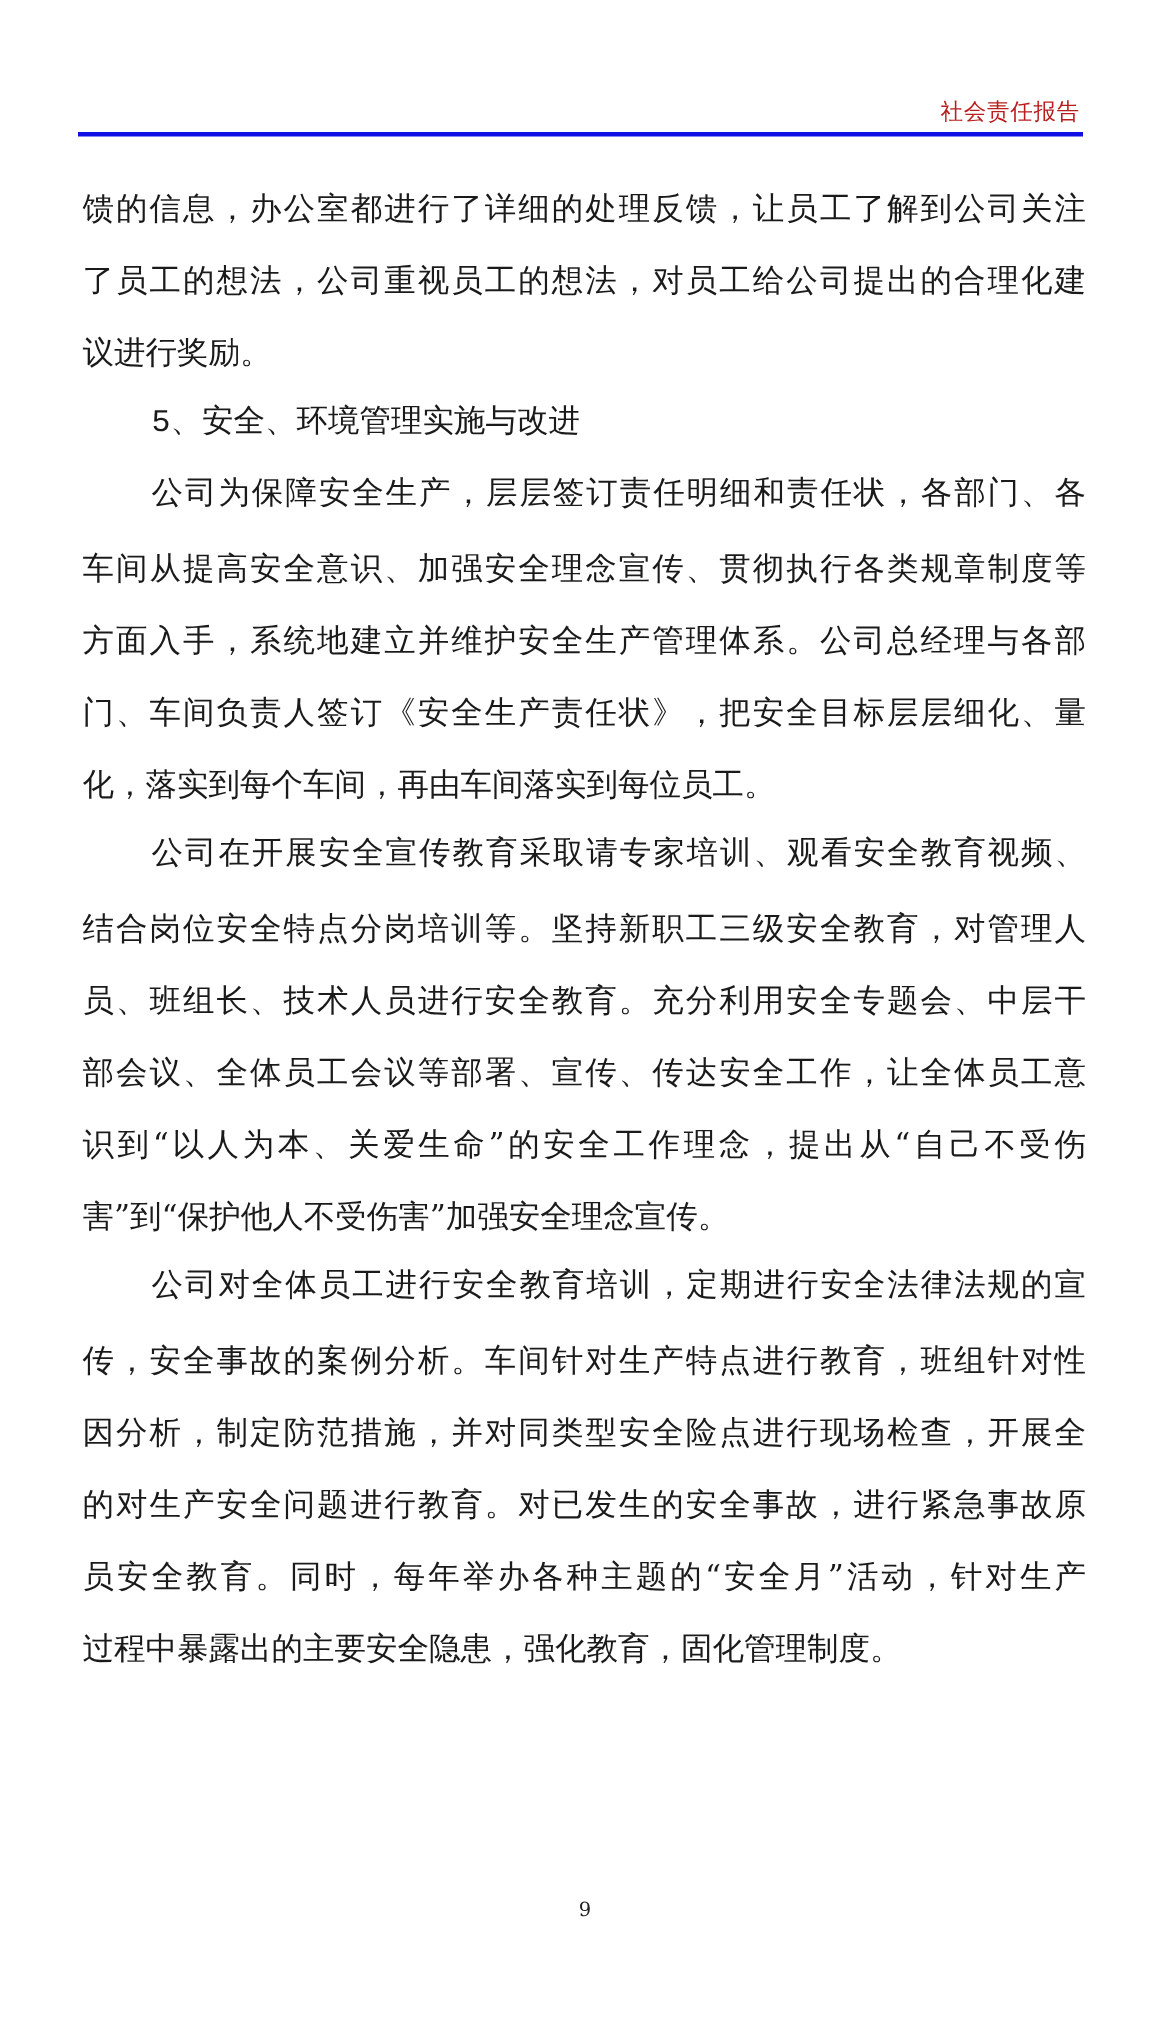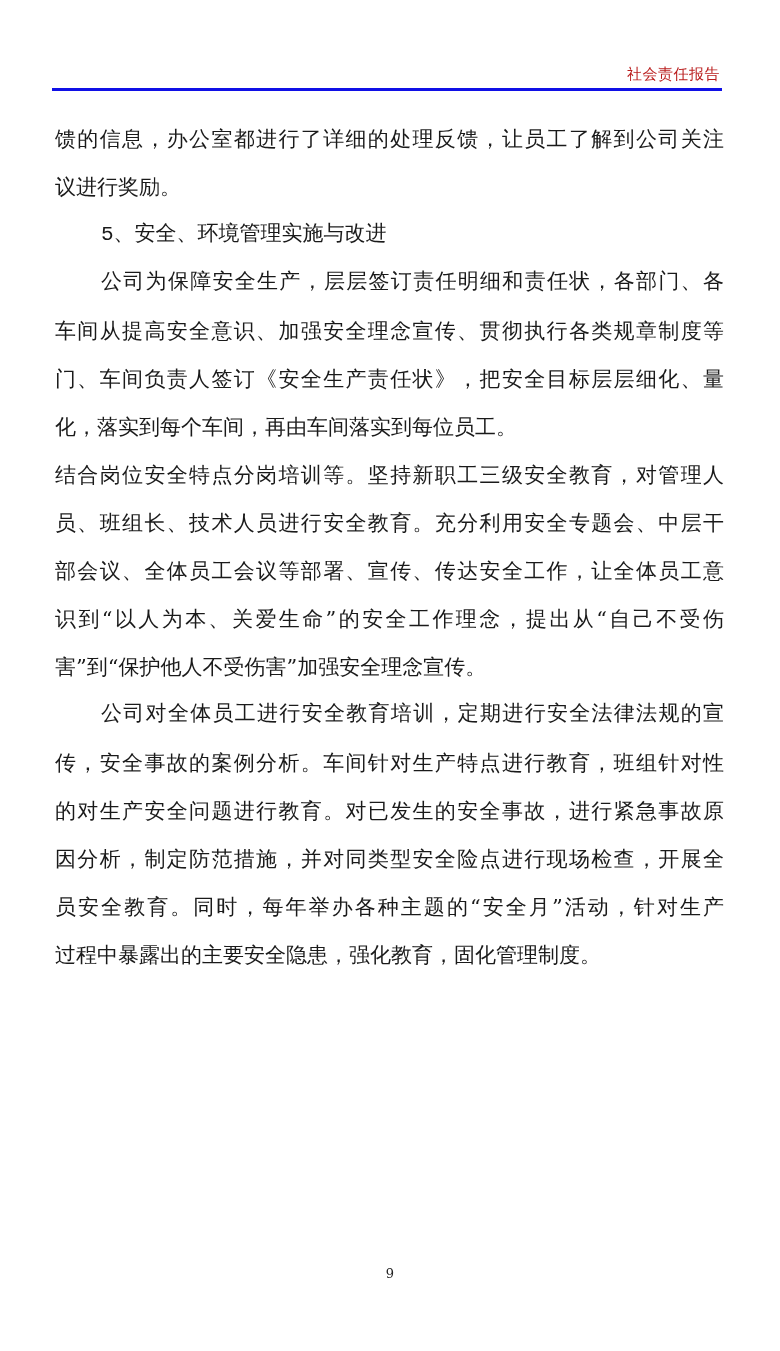--- a/index.html
+++ b/index.html
@@ -77,45 +77,48 @@
 <body>
 
 <div class="page-header">
   <span class="header-title">社会责任报告</span>
   <div class="header-rule"></div>
 </div>
 
 <div class="body-text">
   <div>
     <span class="line">馈的信息，办公室都进行了详细的处理反馈，让员工了解到公司关注</span>
+    <span class="line">了员工的想法，公司重视员工的想法，对员工给公司提出的合理化建</span>
     <span class="line last">议进行奖励。</span>
   </div>
 
   <div>
     <span class="line indent last">5、安全、环境管理实施与改进</span>
   </div>
 
   <div>
     <span class="line indent">公司为保障安全生产，层层签订责任明细和责任状，各部门、各</span>
     <span class="line">车间从提高安全意识、加强安全理念宣传、贯彻执行各类规章制度等</span>
+    <span class="line">方面入手，系统地建立并维护安全生产管理体系。公司总经理与各部</span>
     <span class="line">门、车间负责人签订《安全生产责任状》，把安全目标层层细化、量</span>
     <span class="line last">化，落实到每个车间，再由车间落实到每位员工。</span>
   </div>
 
   <div>
+    <span class="line indent">公司在开展安全宣传教育采取请专家培训、观看安全教育视频、</span>
     <span class="line">结合岗位安全特点分岗培训等。坚持新职工三级安全教育，对管理人</span>
     <span class="line">员、班组长、技术人员进行安全教育。充分利用安全专题会、中层干</span>
     <span class="line">部会议、全体员工会议等部署、宣传、传达安全工作，让全体员工意</span>
     <span class="line">识到“以人为本、关爱生命”的安全工作理念，提出从“自己不受伤</span>
     <span class="line last">害”到“保护他人不受伤害”加强安全理念宣传。</span>
   </div>
 
   <div>
     <span class="line indent">公司对全体员工进行安全教育培训，定期进行安全法律法规的宣</span>
     <span class="line">传，安全事故的案例分析。车间针对生产特点进行教育，班组针对性</span>
+    <span class="line">因分析，制定防范措施，并对同类型安全险点进行现场检查，开展全</span>
     <span class="line">的对生产安全问题进行教育。对已发生的安全事故，进行紧急事故原</span>
-    <span class="line">因分析，制定防范措施，并对同类型安全险点进行现场检查，开展全</span>
     <span class="line">员安全教育。同时，每年举办各种主题的“安全月”活动，针对生产</span>
     <span class="line last">过程中暴露出的主要安全隐患，强化教育，固化管理制度。</span>
   </div>
 </div>
 
 <div class="page-number">9</div>
 
 </body></html>

